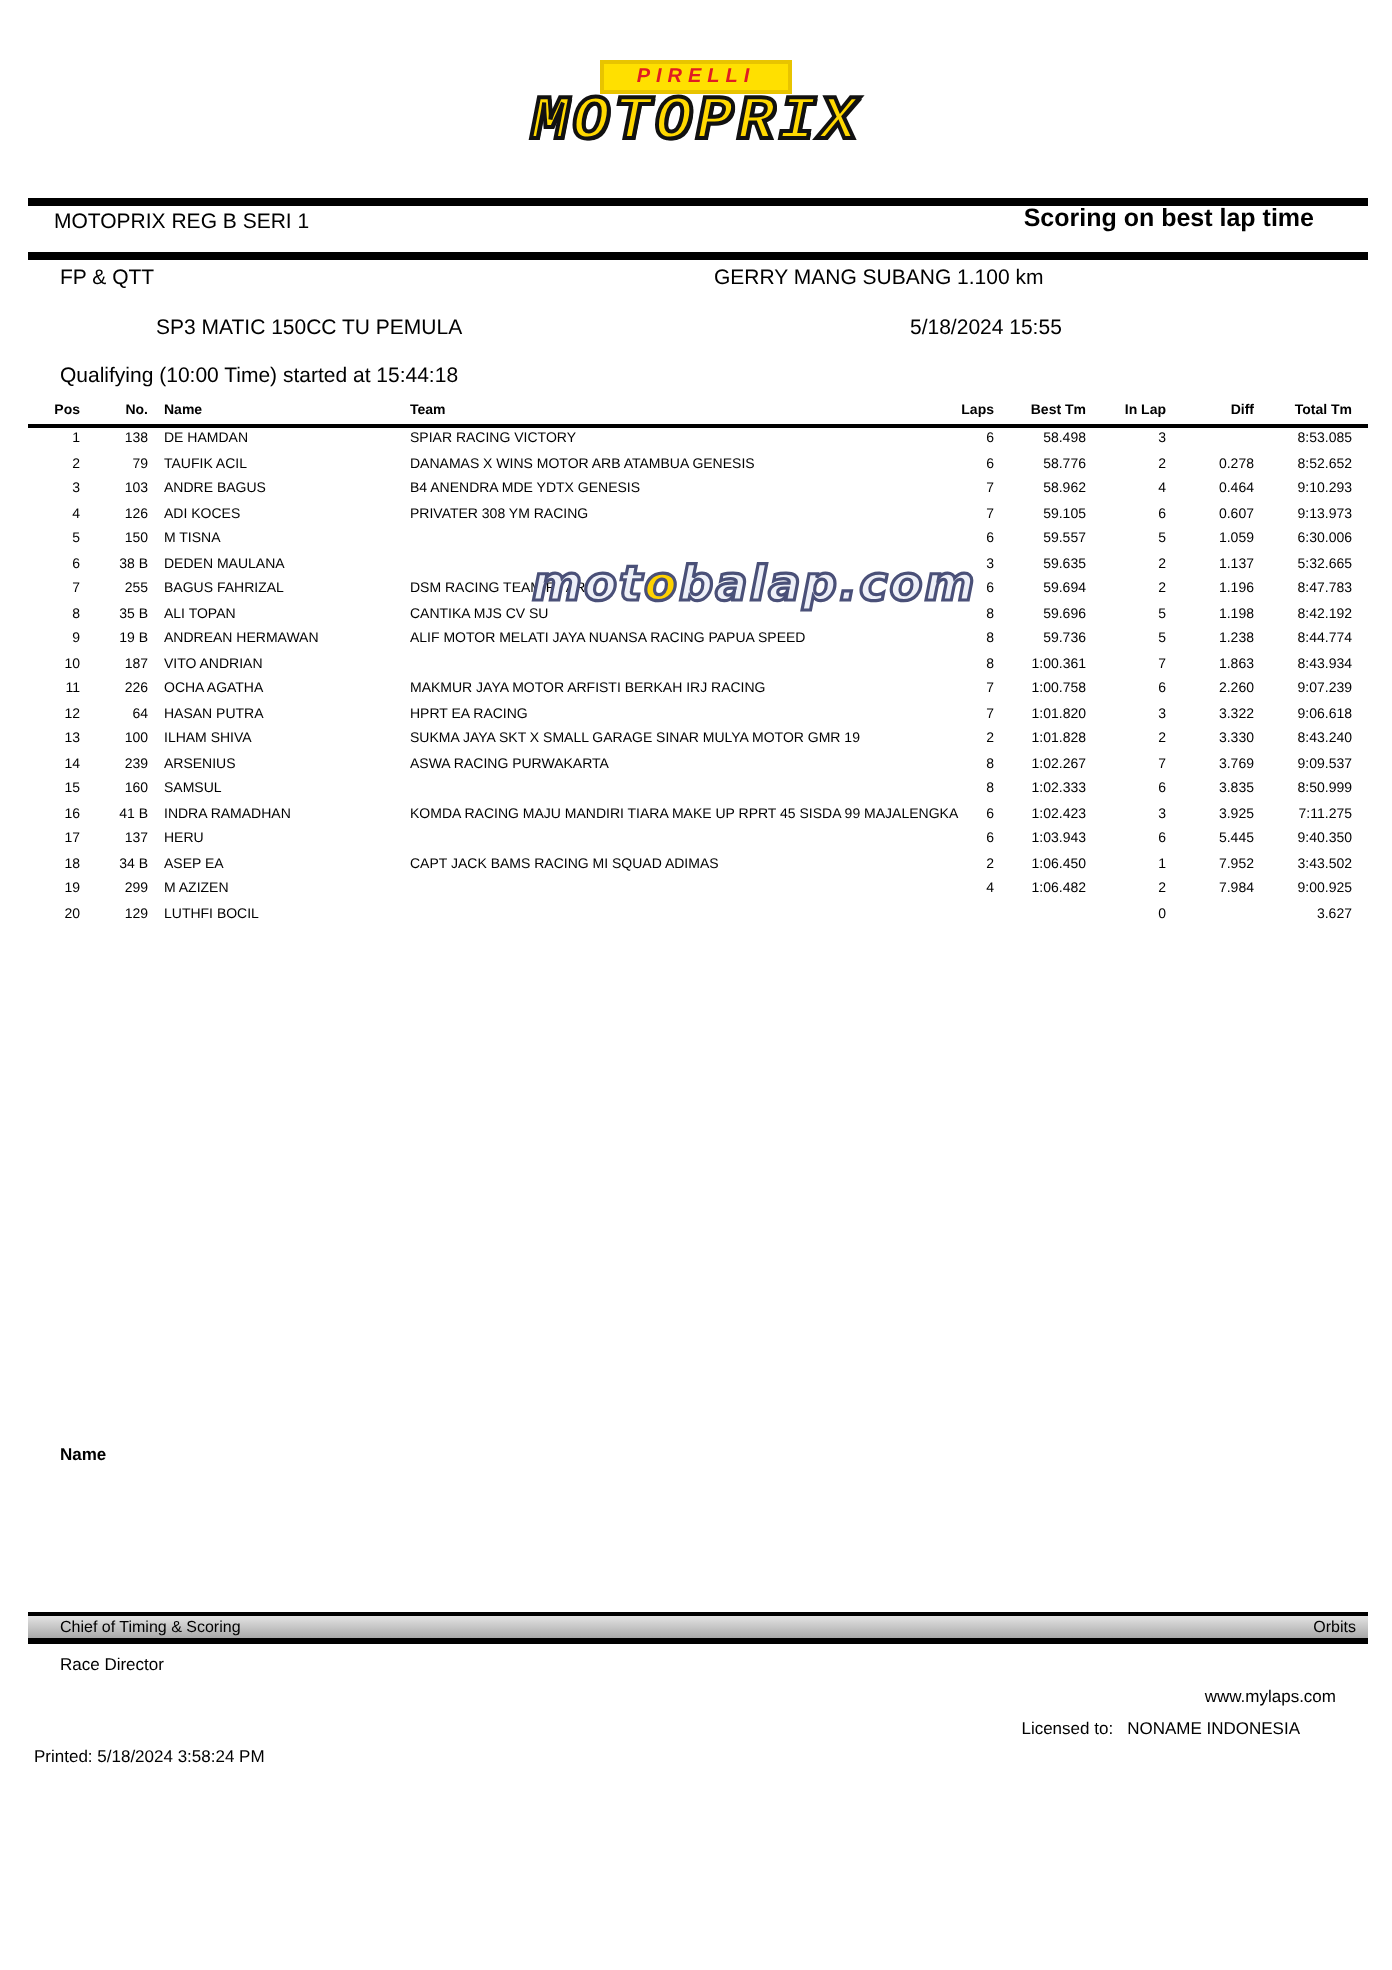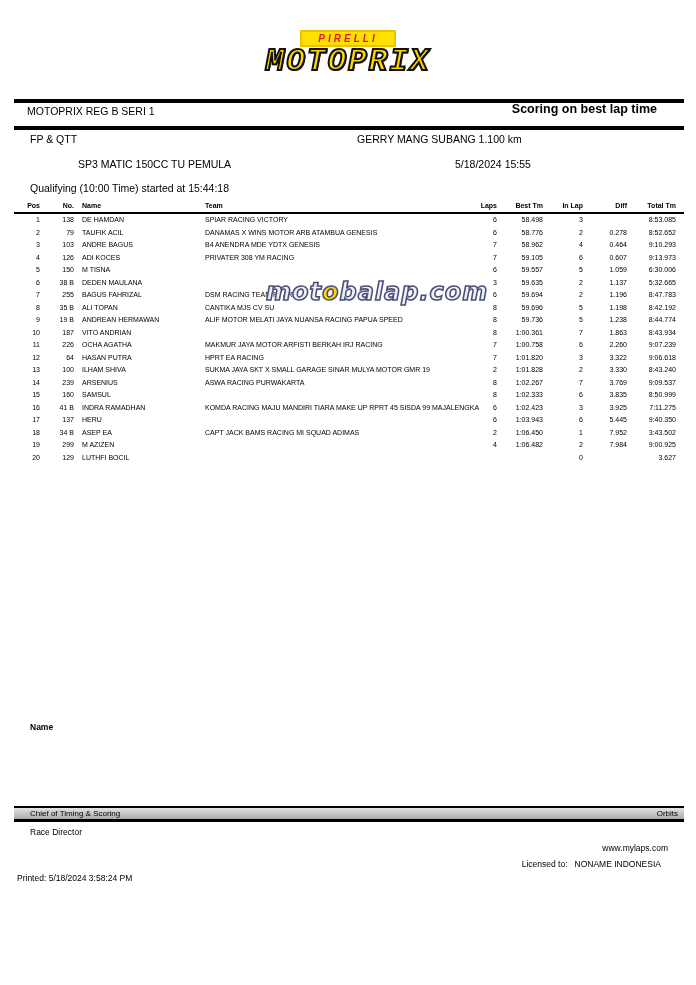--- a/index.html
+++ b/index.html
@@ -83,21 +83,21 @@
 
   .footer-bar {
     position:absolute; top:806px; left:14px; width:670px; height:16px;
     background:linear-gradient(#e3e3e3,#a9a9a9);
     border-top:2px solid #000; border-bottom:3px solid #000;
     display:flex; justify-content:space-between; align-items:center;
     padding:0 6px 0 16px; font-size:8px;
   }
   .race-director { position:absolute; top:827px; left:30px;  font-size:8.5px; }
   .mylaps        { position:absolute; top:843px; right:28px; font-size:8.5px; }
-  .licensed      { position:absolute; top:859px; right:35px; font-size:8.5px; }
+  .licensed      { position:absolute; top:859px; right:46px; font-size:8.5px; }
   .licensed .lic-label { margin-right:7px; }
   .printed       { position:absolute; top:873px; left:17px;  font-size:8.5px; }
 </style>
 </head>
 <body>
 
 <div class="page">
 
   <div class="logo">
     <div>

